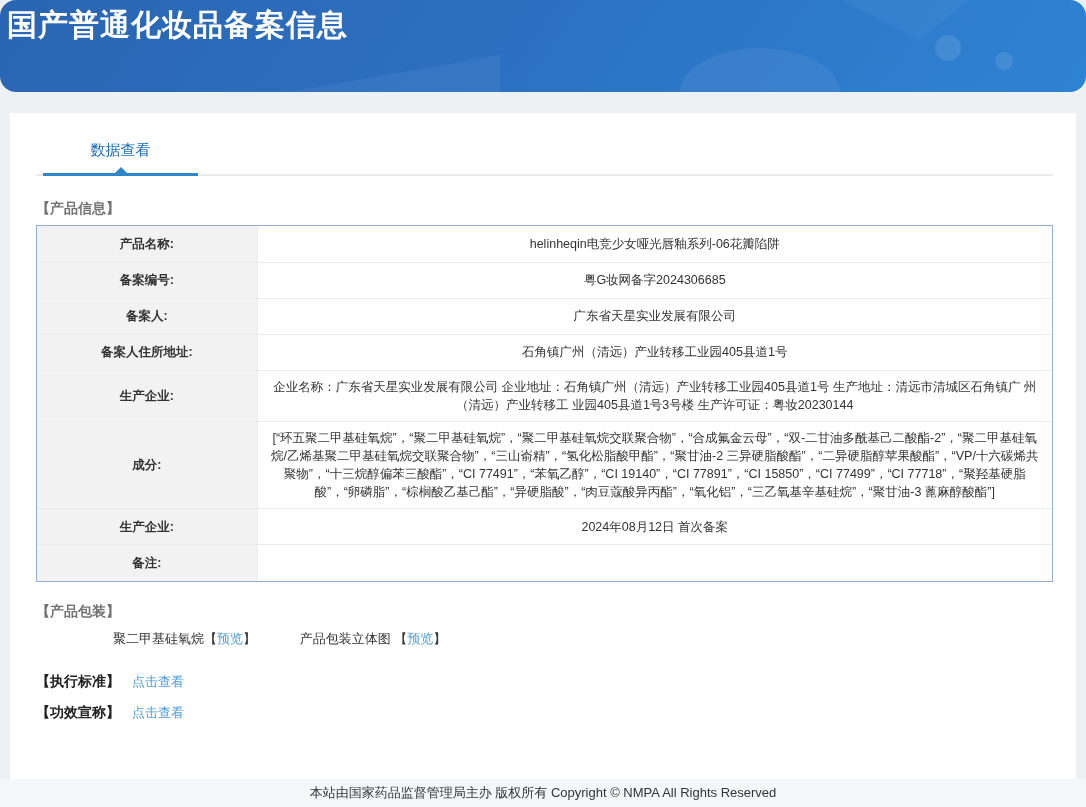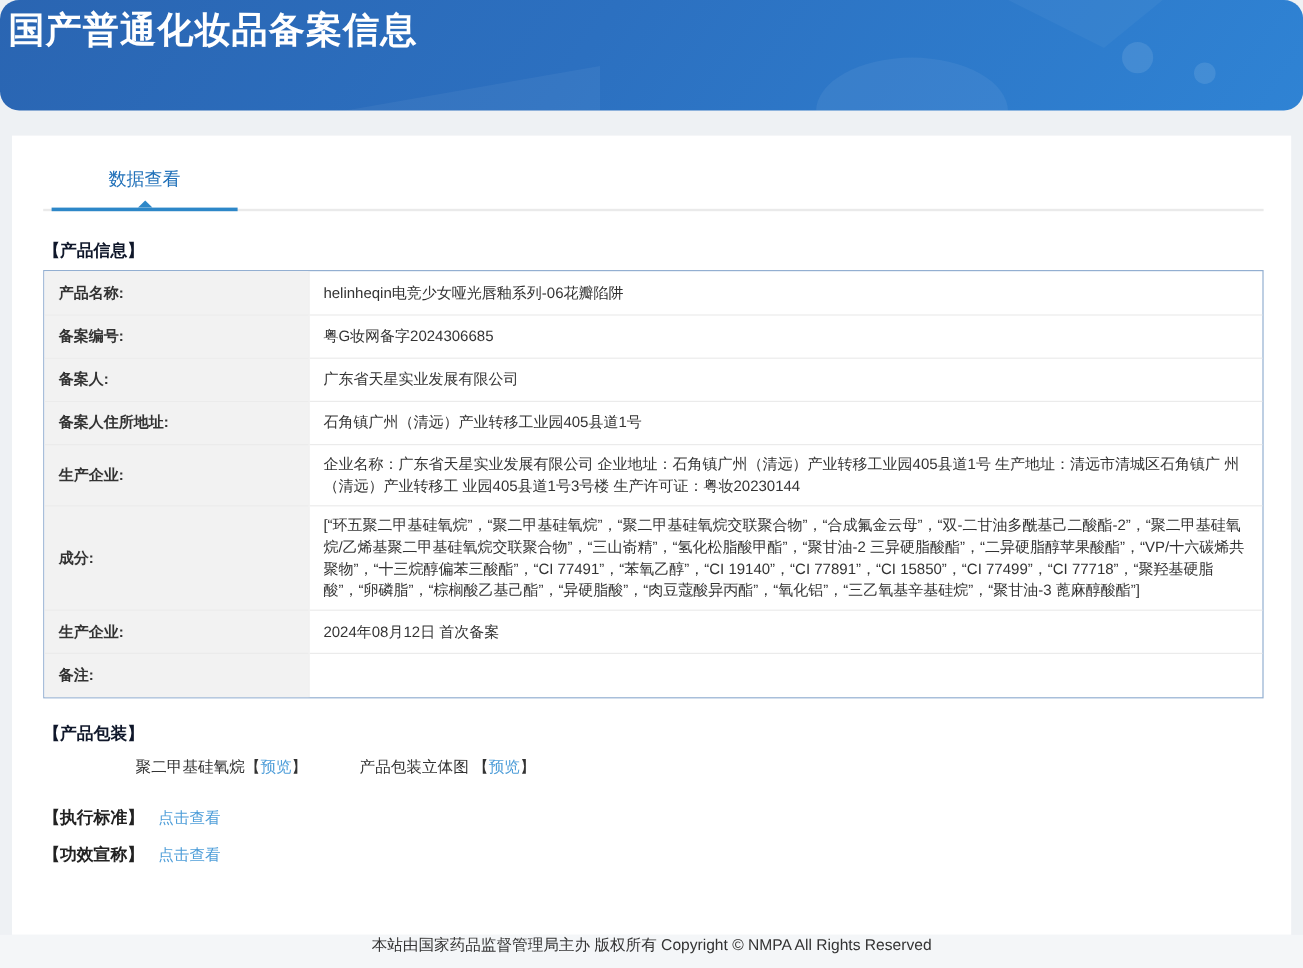--- a/index.html
+++ b/index.html
@@ -46,23 +46,23 @@
     border-bottom:3px solid #2d87c8;
     position:relative; cursor:pointer;
   }
   .tab .tab-arrow {
     position:absolute; left:50%; bottom:0; transform:translateX(-50%);
     width:0; height:0;
     border-left:6px solid transparent; border-right:6px solid transparent;
     border-bottom:6px solid #2d87c8;
   }
   
-  .sec-title { font-size:14px; font-weight:bold; color:#0f172a; margin:24px 0 7px 0; }
+  .sec-title { font-size:14px; font-weight:bold; color:#737373; margin:24px 0 7px 0; }
   
-  .tbl-wrap { border:1px solid #93afd1; }
+  .tbl-wrap { border:1px solid #93afd1;text-align:center; }
   table.info { width:100%; border-collapse:collapse; table-layout:fixed; }
   table.info td {
     font-size:12.5px; line-height:1.45; height:36px;
     padding:7px 12px; vertical-align:middle;
   }
   table.info tr + tr td { border-top:1px solid #ebebeb; }
   td.lbl {
     width:220px; background:#f2f2f2; font-weight:bold; color:#333;
     border-right:1px solid #ebebeb;
   }
@@ -74,21 +74,21 @@
   .bracket { color:#333; }
   a.blue-link { color:#4f9ed9; text-decoration:none; cursor:pointer; font-size:13px; }
   .std-row { margin:25px 0 0 0; font-size:14px; }
   .std-row + .std-row { margin-top:13px; }
   .std-label { font-weight:bold; color:#222; display:inline-block; }
   .std-row a.blue-link { margin-left:8px; }
   
   .site-footer {
     height:28px; margin-top:0;
     background:#f4f6f8;
-    display:flex; align-items:flex-start; justify-content:center;
+    display:flex; align-items:center; justify-content:center;
     font-size:13px; color:#333;
   }
 </style>
 </head>
 <body>
 
 <header class="site-header">
   <div class="deco deco-p1"></div>
   <div class="deco deco-p2"></div>
   <div class="deco deco-e1"></div>

